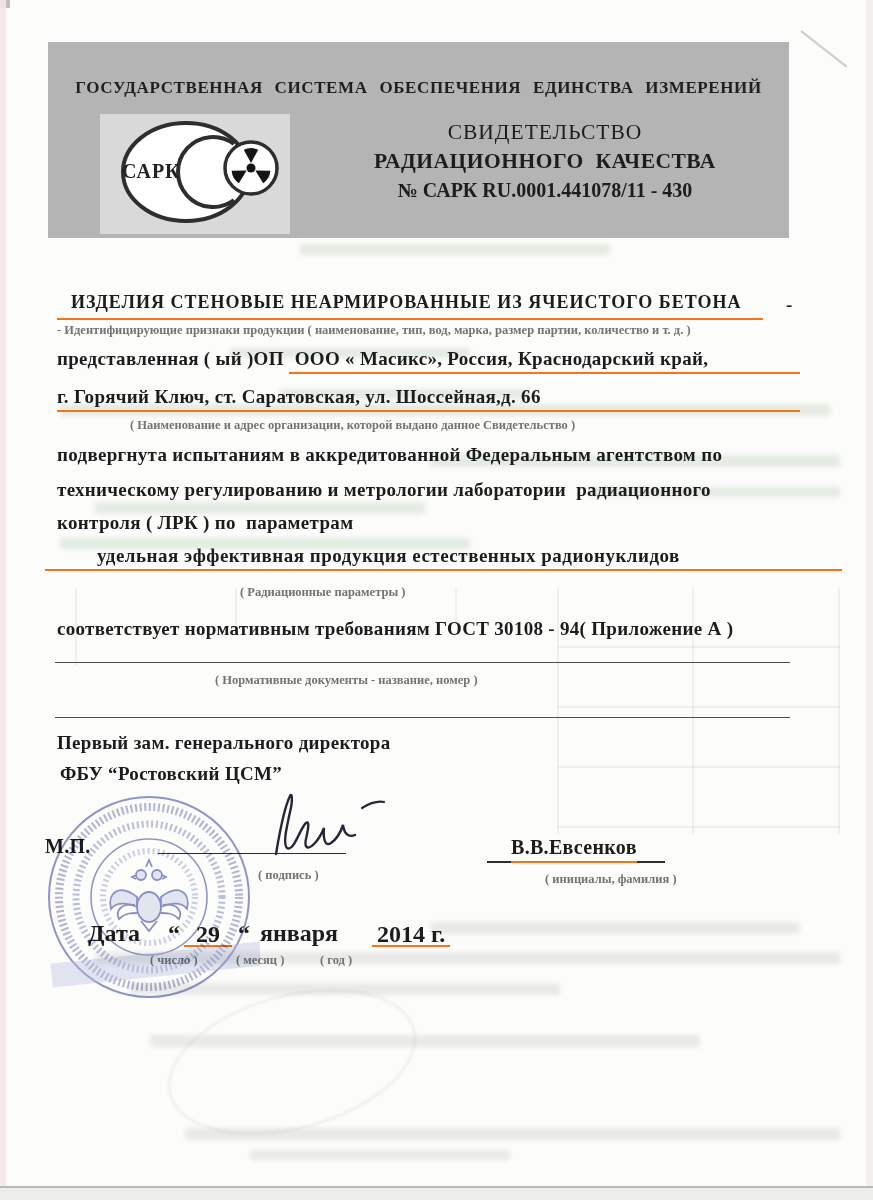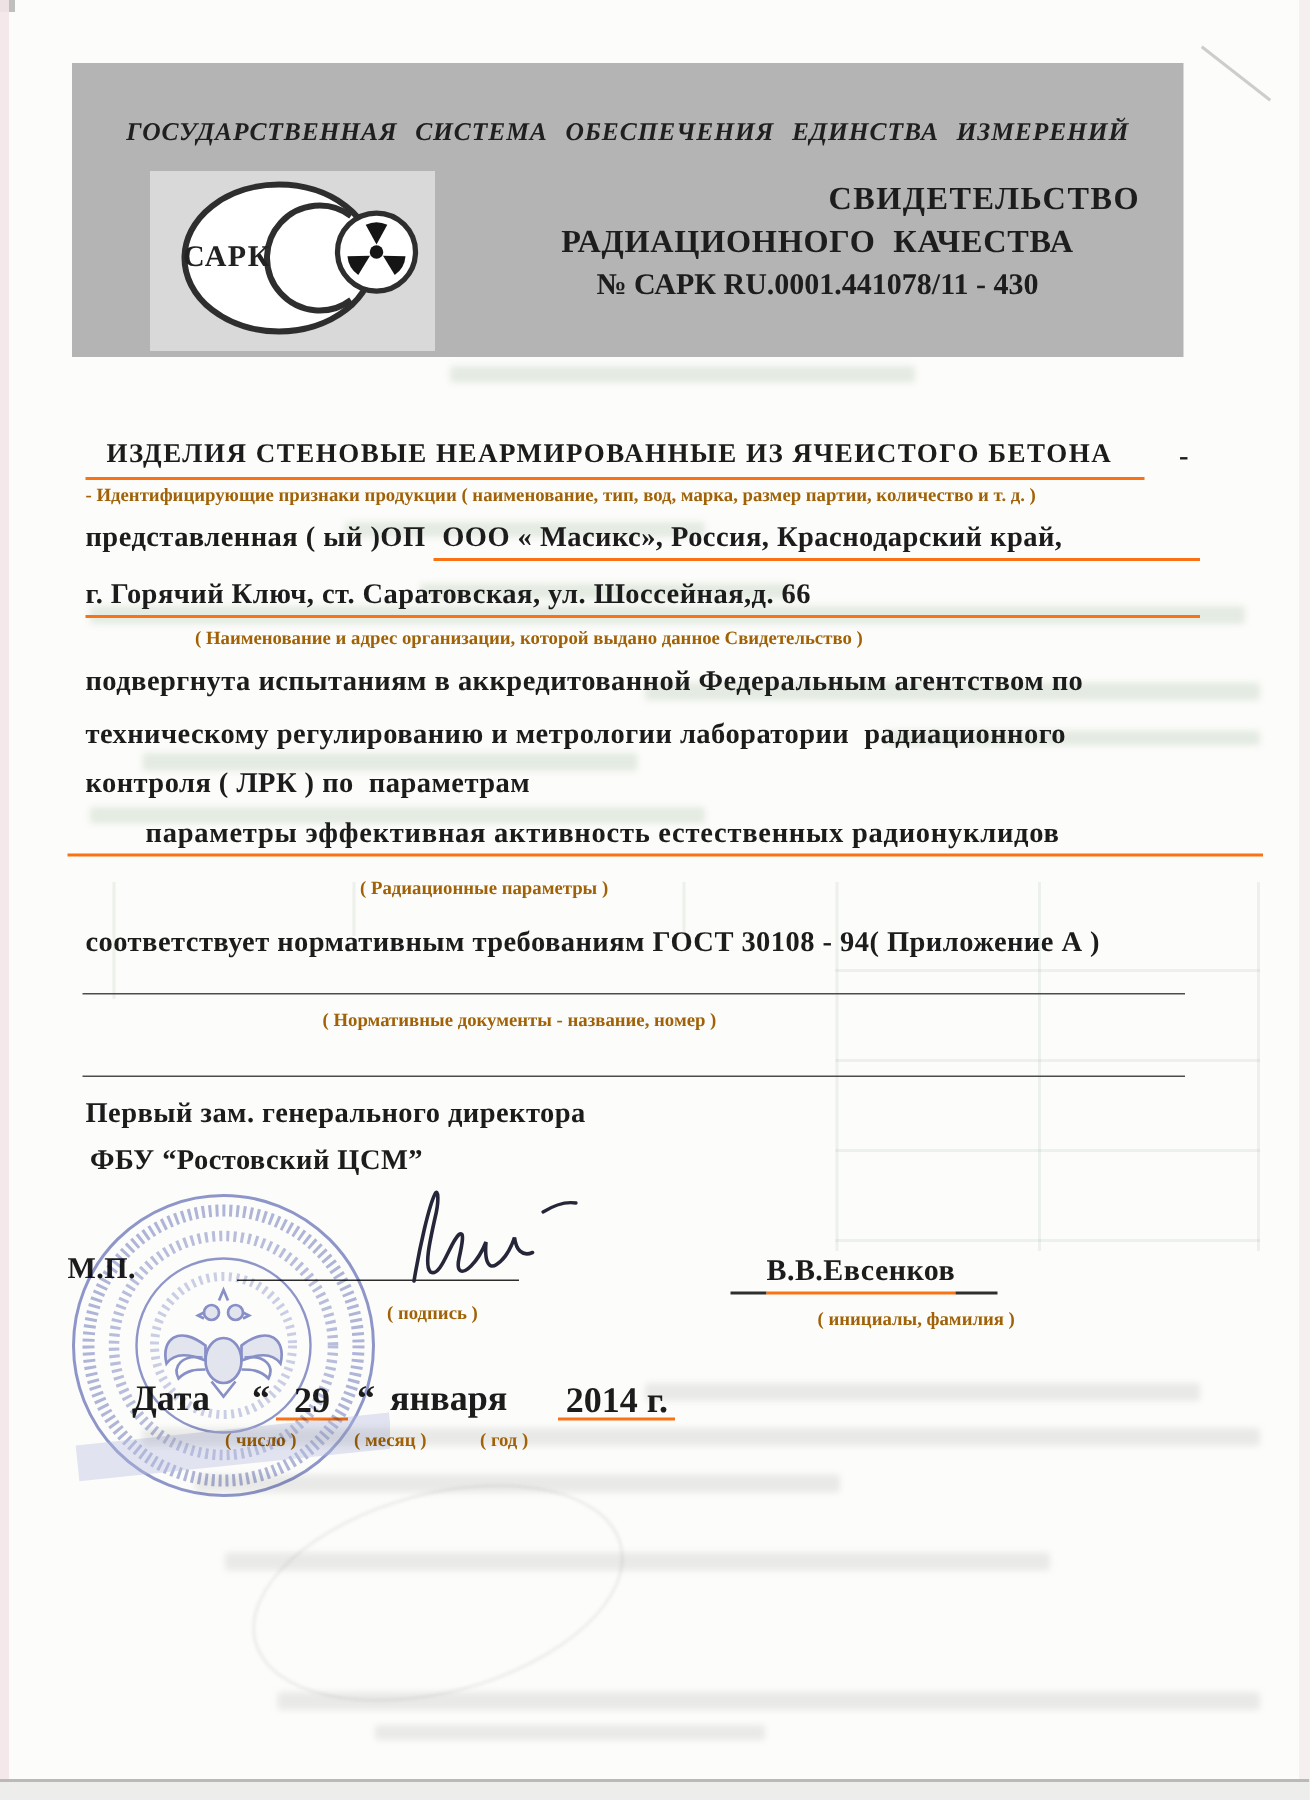--- a/index.html
+++ b/index.html
@@ -1,33 +1,33 @@
 <!DOCTYPE html>
 <html><head>
 <meta charset="utf-8">
 <style>
   html,body{margin:0;padding:0;background:#e9e9e7;}
   .page{position:relative;width:873px;height:1200px;background:#fcfcfa;overflow:hidden;
         font-family:"Liberation Serif","DejaVu Serif",serif;color:#1c1c1c;}
   .abs{position:absolute;}
   .b{font-weight:bold;}
   .main{font-size:19px;font-weight:bold;letter-spacing:.3px;white-space:pre-wrap;}
-  .cap{font-size:12.5px;font-weight:bold;color:#a16207;white-space:pre-wrap;}
+  .cap{font-size:12.5px;font-weight:bold;color:#737373;white-space:pre-wrap;}
   .uline{border-bottom:2px solid #f97316;}
   .hrline{height:0;border-top:1.5px solid #4c4c4c;}
   .ghost{position:absolute;filter:blur(2px);border-radius:2px;pointer-events:none;}
   .g-green{background:rgba(108,148,108,.16);}
   .g-gray{background:rgba(120,120,120,.14);}
   .gline{position:absolute;background:rgba(108,148,108,.10);pointer-events:none;}
   .banner{position:absolute;left:48px;top:42px;width:741px;height:196px;background:#b4b4b4;}
   .banner-title{position:absolute;left:0;right:0;top:36px;text-align:center;
-        font-size:17px;font-weight:bold;letter-spacing:.6px;word-spacing:7px;color:#1f1f1f;font-style:italic;}
+        font-size:17px;font-weight:bold;letter-spacing:.6px;word-spacing:7px;color:#1f1f1f;}
   .logo-panel{position:absolute;left:52px;top:72px;width:190px;height:120px;background:#d9d9d9;}
   .cert-title{position:absolute;left:330px;top:120px;width:430px;text-align:center;color:#1d1d1d;}
-  .ct1{font-size:21.5px;font-weight:bold;letter-spacing:1px;text-align:right;}
+  .ct1{font-size:21.5px;font-weight:normal;letter-spacing:1px;}
   .ct2{font-size:21.5px;font-weight:bold;letter-spacing:.5px;margin-top:4px;white-space:pre-wrap;}
   .ct3{font-size:20px;font-weight:bold;margin-top:5px;}
   .stamp{mix-blend-mode:multiply;}
   .center{}
 </style>
 </head>
 <body>
 
 <div class="page">
 
@@ -101,21 +101,21 @@
   </div>
 
   <div class="abs main uline" style="left:57px;top:386px;width:743px;height:24px">г. Горячий Ключ, ст. Саратовская, ул. Шоссейная,д. 66</div>
 
   <div class="abs cap center" style="left:130px;top:418px;width:600px">( Наименование и адрес организации, которой выдано данное Свидетельство )</div>
 
   <div class="abs main" style="left:57px;top:444px;width:770px">подвергнута испытаниям в аккредитованной Федеральным агентством по</div>
   <div class="abs main" style="left:57px;top:479px;width:770px">техническому регулированию и метрологии лаборатории  радиационного</div>
   <div class="abs main" style="left:57px;top:512px;width:770px">контроля ( ЛРК ) по  параметрам</div>
 
-  <div class="abs main uline" style="left:45px;top:545px;width:745px;height:24px;padding-left:52px;letter-spacing:.5px">параметры эффективная активность естественных радионуклидов</div>
+  <div class="abs main uline" style="left:45px;top:545px;width:745px;height:24px;padding-left:52px;letter-spacing:.5px">удельная эффективная продукция естественных радионуклидов</div>
 
   <div class="abs cap center" style="left:240px;top:585px;width:400px">( Радиационные параметры )</div>
 
   <div class="abs main" style="left:57px;top:618px;width:780px">соответствует нормативным требованиям ГОСТ 30108 - 94( Приложение А )</div>
 
   <div class="abs hrline" style="left:55px;top:662px;width:735px"></div>
   <div class="abs cap center" style="left:215px;top:673px;width:430px">( Нормативные документы - название, номер )</div>
   <div class="abs hrline" style="left:55px;top:717px;width:735px"></div>
 
   <div class="abs main" style="left:57px;top:732px;width:700px">Первый зам. генерального директора</div>

